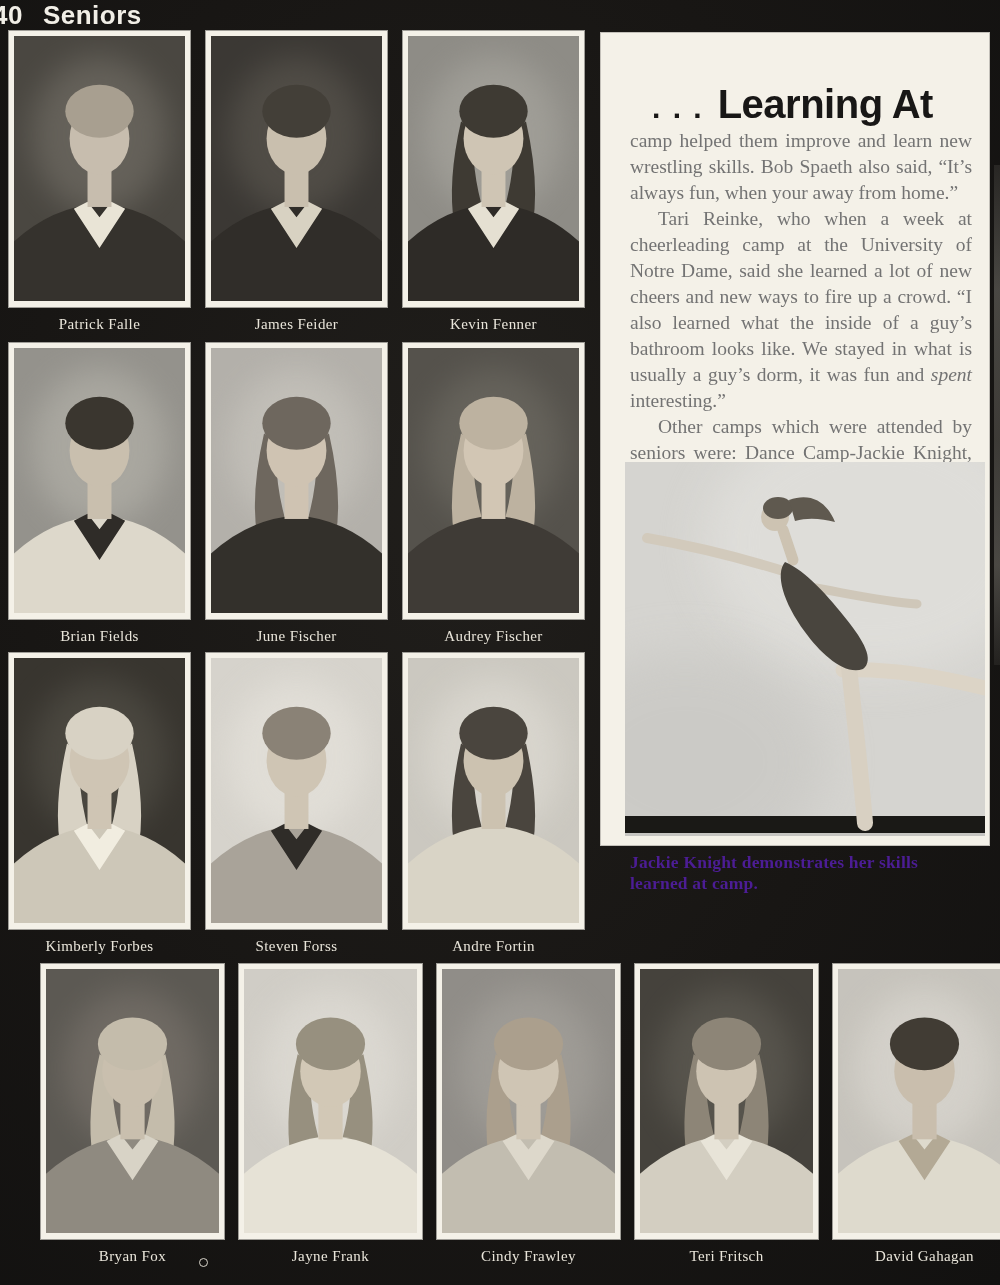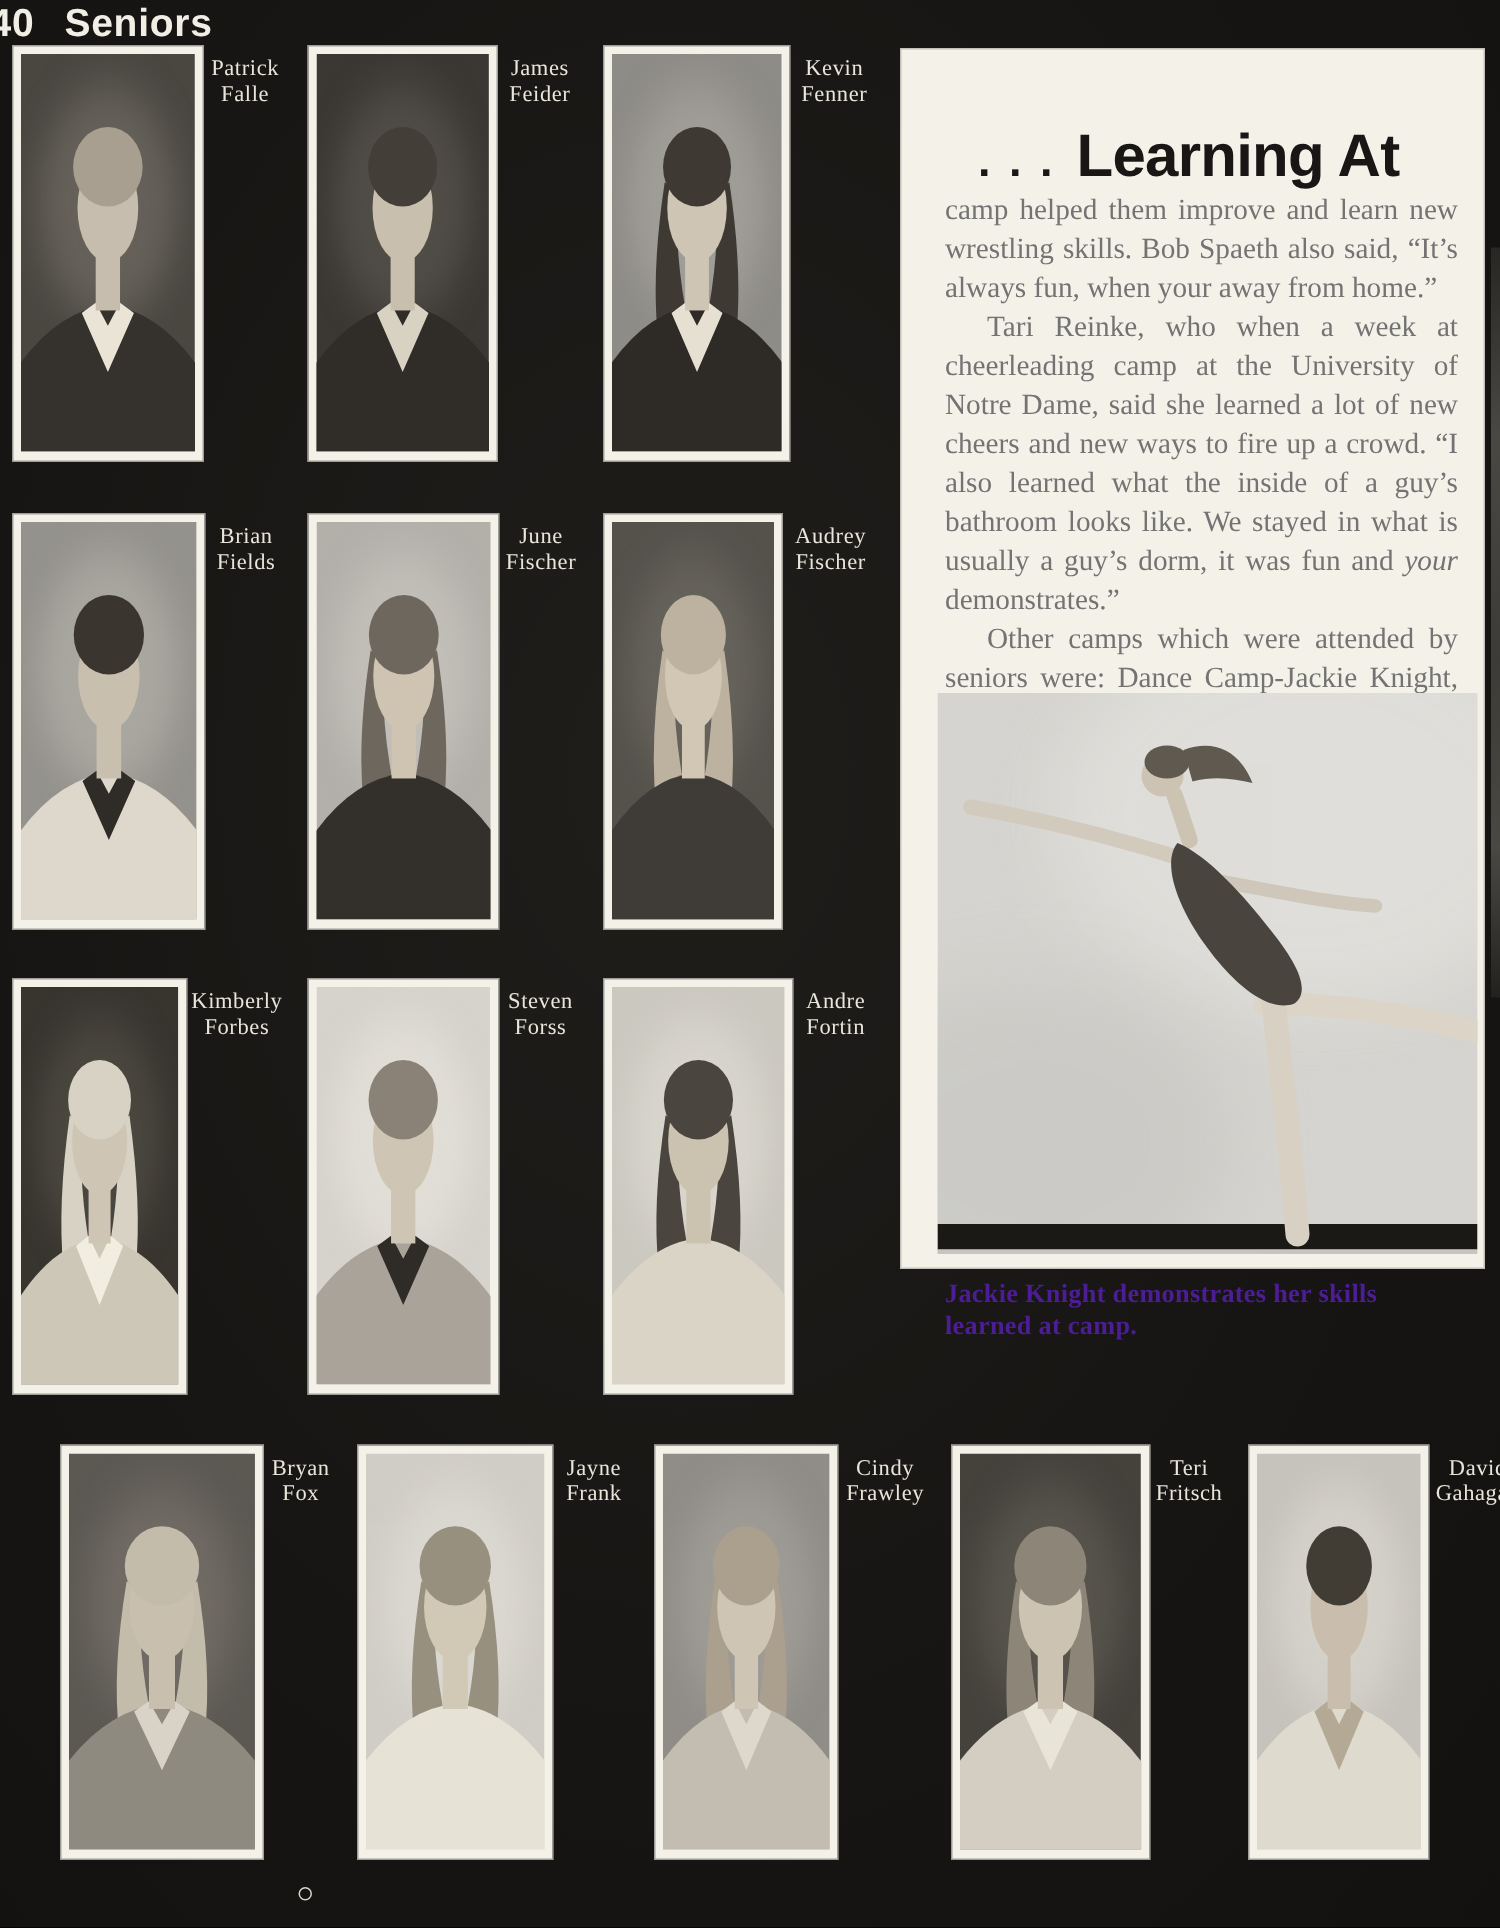--- a/index.html
+++ b/index.html
@@ -15,21 +15,21 @@
     font-family:"Liberation Sans", sans-serif;font-weight:bold;color:#f1eee6;
     font-size:26px;letter-spacing:.5px;
   }
 
   
   .row{position:absolute;left:8px;display:flex;gap:14px;}
   .row[data-row="0"]{top:30px;}
   .row[data-row="1"]{top:342px;}
   .row[data-row="2"]{top:652px;}
   .row[data-row="3"]{top:963px;gap:13px;padding-left:32px;}
-  .cell{width:183px;margin:0;display:flex;}
+  .cell{width:183px;margin:0;display:flex;flex-direction:column;}
   .row[data-row="3"] .cell{width:185px;}
   .frame{
     box-sizing:border-box;height:278px;background:#f4f1e8;padding:6px 6px 7px 6px;
     box-shadow:0 0 0 1px rgba(0,0,0,.35) inset;
   }
   .row[data-row="3"] .frame{height:277px;}
   .portrait{display:block;width:100%;height:100%;}
   .pname{
     margin-top:8px;text-align:center;color:#e9e5da;font-size:15px;letter-spacing:.4px;
   }
@@ -322,21 +322,21 @@
   </figure>
     </div>
 
   <div class="panel">
     <div class="article-heading">
       <span class="heading-dots">. . .</span><span class="heading-text">Learning At</span>
     </div>
 
     <div class="article-body">
       <p>camp helped them improve and learn new wrestling skills. Bob Spaeth also said, “It’s always fun, when your away from home.”</p>
-      <p class="indent"><span>Tari Reinke, who when a week at cheerleading camp at the University of Notre Dame, said she learned a lot of new cheers and new ways to fire up a crowd. “I also learned what the inside of a guy’s bathroom looks like. We stayed in what is usually a guy’s dorm, it was fun and </span><em>your</em><span> demonstrates.”</span></p>
+      <p class="indent"><span>Tari Reinke, who when a week at cheerleading camp at the University of Notre Dame, said she learned a lot of new cheers and new ways to fire up a crowd. “I also learned what the inside of a guy’s bathroom looks like. We stayed in what is usually a guy’s dorm, it was fun and </span><em>spent</em><span> interesting.”</span></p>
       <p class="indent">Other camps which were attended by seniors were: Dance Camp-Jackie Knight, Journalism Camp-Bill Stephen and John Houfek, Art Camp-Sarah Mueller, Engineering Camp-Paul Keller. and a camp</p>
     </div>
 
     <div class="dance-photo">
       <svg viewBox="0 0 360 374" preserveAspectRatio="none">
         <rect x="0" y="0" width="360" height="374" fill="#d5d4d0"></rect>
         <ellipse cx="250" cy="80" rx="170" ry="130" fill="#e1e0dc" opacity=".8" style="filter:blur(22px)"></ellipse>
         <ellipse cx="60" cy="300" rx="140" ry="110" fill="#c8c7c3" opacity=".7" style="filter:blur(24px)"></ellipse>
 
         <rect x="0" y="354" width="360" height="17" fill="#1a1916"></rect>

